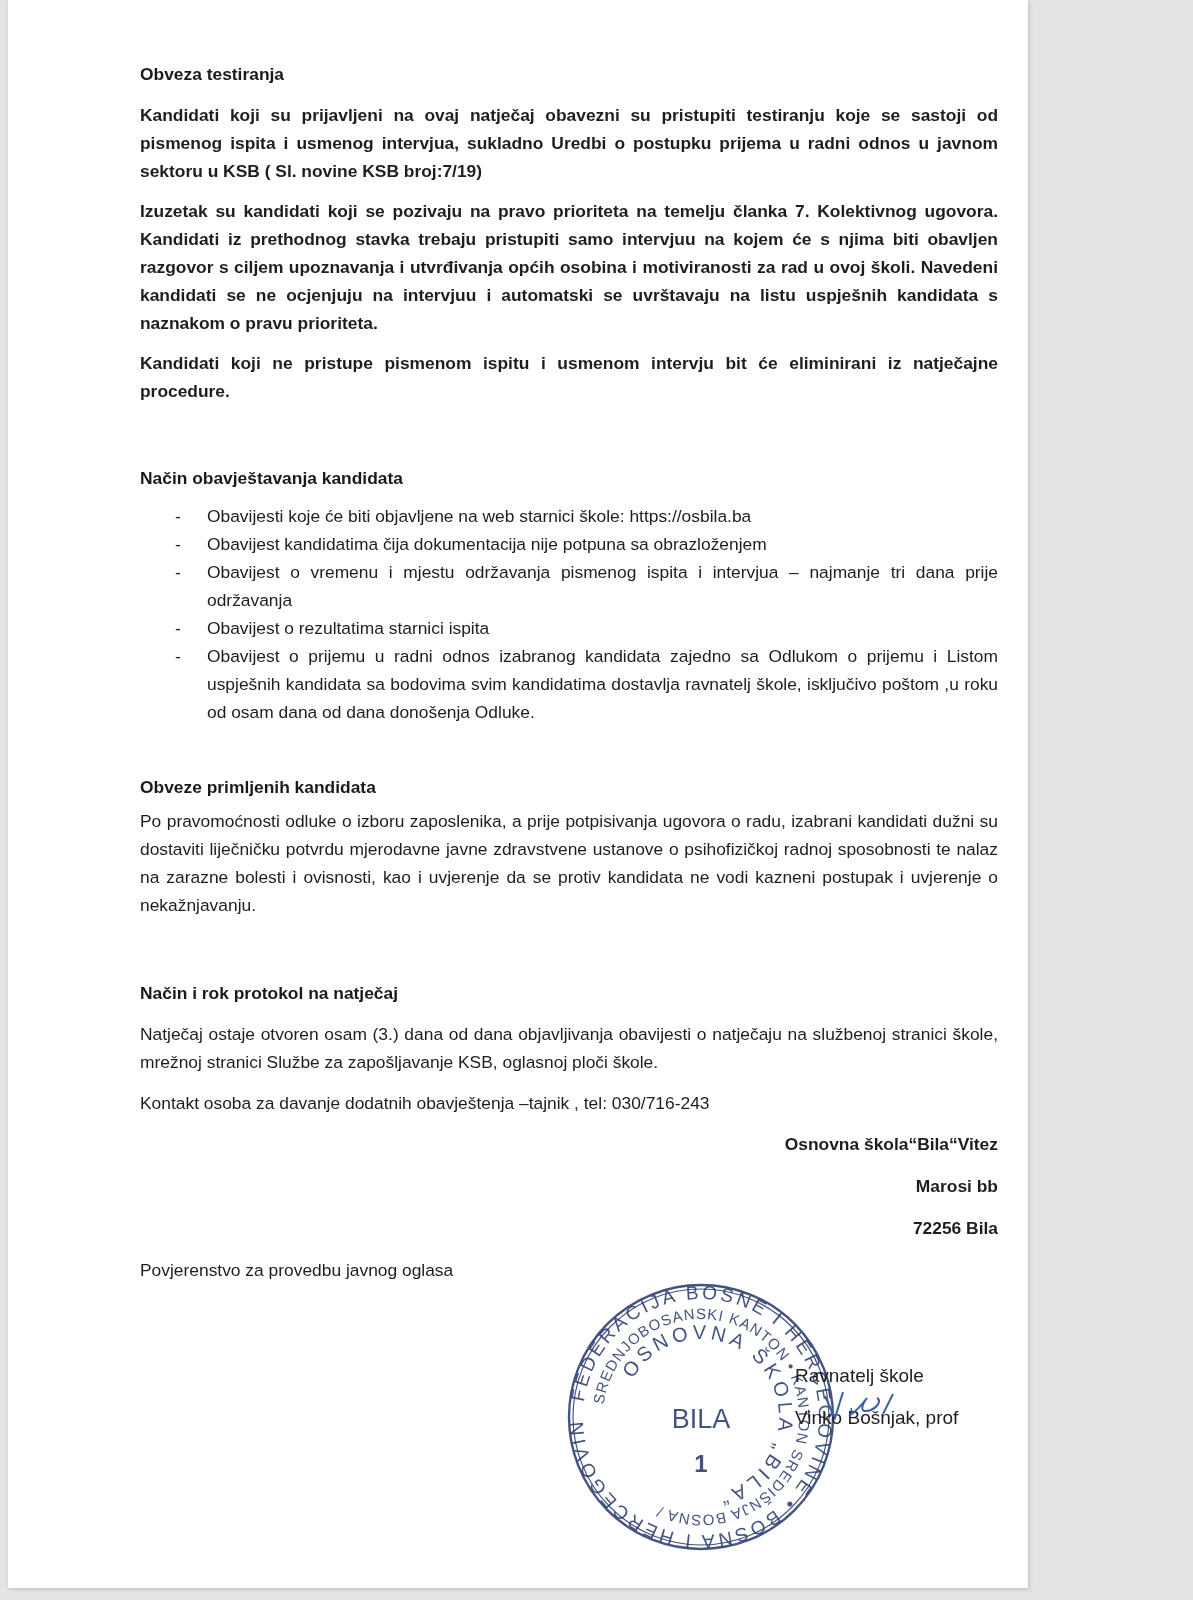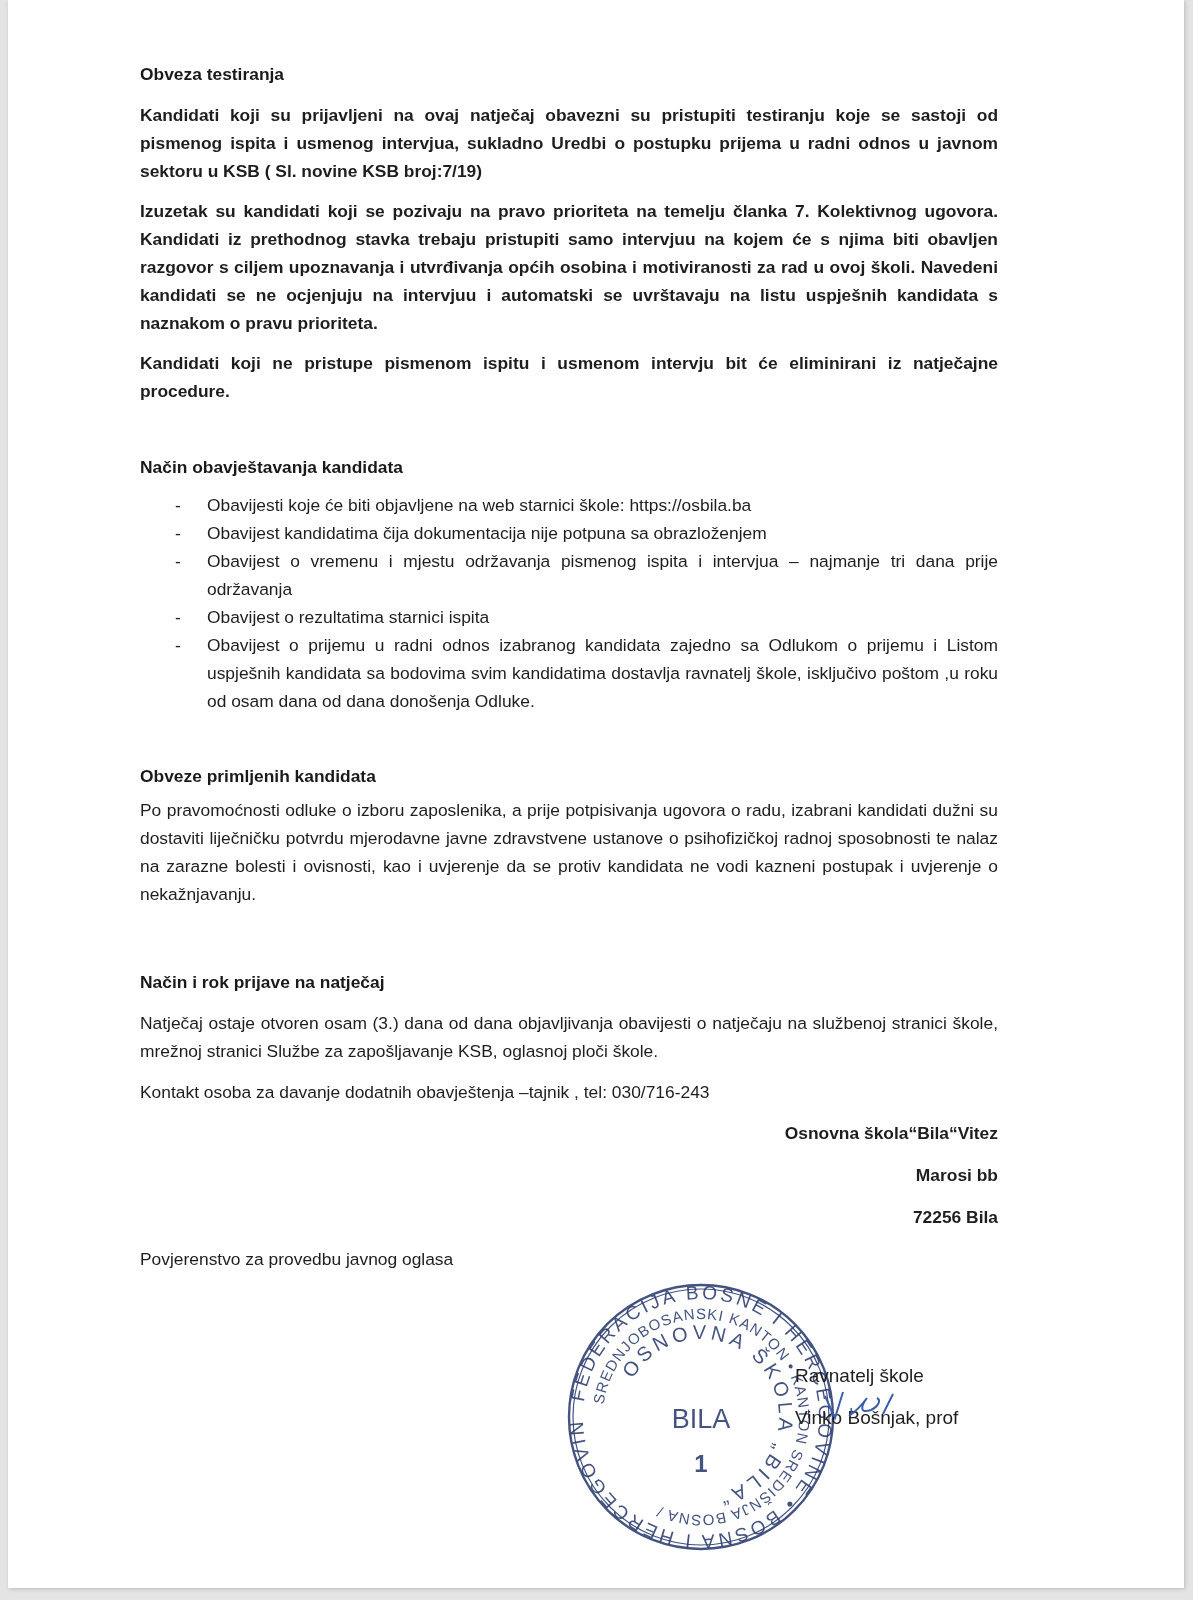--- a/index.html
+++ b/index.html
@@ -2,21 +2,21 @@
 <html><head>
 <meta charset="utf-8">
 <style>
   html, body { margin: 0; padding: 0; }
   body {
     width: 1193px; height: 1600px; background: #e4e4e4;
     position: relative; overflow: hidden;
     font-family: "Liberation Sans", sans-serif;
   }
   .page {
-    position: absolute; left: 8px; top: 0; width: 1176px; height: 1588px;
+    position: absolute; left: 8px; top: 0; width: 1020px; height: 1588px;
     background: #ffffff;
     box-shadow: 1px 1px 4px rgba(0,0,0,0.18);
   }
   .content {
     position: absolute; left: 132px; top: 60px; width: 858px;
     color: #1e1e1e; font-size: 17.4px; line-height: 28px;
   }
   h2 {
     font-size: 17.4px; font-weight: bold; margin: 0; line-height: 28px;
     color: #1a1a1a;
@@ -52,21 +52,21 @@
 </head>
 <body>
 
 <div class="page">
   <div class="content">
 
     <section class="sec1">
       <h2>Obveza testiranja</h2>
       <p>Kandidati koji su prijavljeni na ovaj natječaj obavezni su pristupiti testiranju koje se sastoji od pismenog ispita i usmenog intervjua, sukladno Uredbi o postupku prijema u radni odnos u javnom sektoru u KSB ( Sl. novine KSB broj:7/19)</p>
       <p>Izuzetak su kandidati koji se pozivaju na pravo prioriteta na temelju članka 7. Kolektivnog ugovora. Kandidati iz prethodnog stavka trebaju pristupiti samo intervjuu na kojem će s njima biti obavljen razgovor s ciljem upoznavanja i utvrđivanja općih osobina i motiviranosti za rad u ovoj školi. Navedeni kandidati se ne ocjenjuju na intervjuu i automatski se uvrštavaju na listu uspješnih kandidata s naznakom o pravu prioriteta.</p>
-      <p style="margin-bottom:1px">Kandidati koji ne pristupe pismenom ispitu i usmenom intervju bit će eliminirani iz natječajne procedure.</p>
+      <p style="margin-bottom:12px">Kandidati koji ne pristupe pismenom ispitu i usmenom intervju bit će eliminirani iz natječajne procedure.</p>
     </section>
 
     <div class="gap-big"></div>
 
     <section class="sec2">
       <h2>Način obavještavanja kandidata</h2>
       <ul class="list">
         <li><span class="dash">-</span><span>Obavijesti  koje će biti objavljene na web starnici škole: https://osbila.ba</span></li>
         <li><span class="dash">-</span><span>Obavijest kandidatima čija dokumentacija nije potpuna sa obrazloženjem</span></li>
         <li><span class="dash">-</span><span>Obavijest o vremenu i mjestu održavanja pismenog ispita i intervjua – najmanje tri dana prije održavanja</span></li>
@@ -78,21 +78,21 @@
     <div class="gap-big"></div>
 
     <section class="sec3">
       <h2>Obveze primljenih kandidata</h2>
       <p>Po pravomoćnosti odluke o izboru zaposlenika, a prije potpisivanja ugovora o radu, izabrani kandidati dužni su dostaviti liječničku potvrdu mjerodavne javne zdravstvene ustanove o psihofizičkoj radnoj sposobnosti te nalaz na zarazne bolesti i ovisnosti, kao i uvjerenje da se protiv kandidata ne vodi kazneni postupak i uvjerenje o nekažnjavanju.</p>
     </section>
 
     <div class="gap-big" style="height:60px"></div>
 
     <section class="sec4">
-      <h2>Način i rok prijave na natječaj</h2>
+      <h2>Način i rok protokol na natječaj</h2>
       <p>Natječaj ostaje otvoren osam (3.) dana od dana objavljivanja obavijesti o natječaju na službenoj stranici škole, mrežnoj stranici  Službe za zapošljavanje KSB, oglasnoj ploči škole.</p>
       <p>Kontakt osoba za davanje dodatnih obavještenja –tajnik ,  tel: 030/716-243</p>
     </section>
 
     <div class="addr">Osnovna škola“Bila“Vitez</div>
     <div class="addr">Marosi bb</div>
     <div class="addr">72256 Bila</div>
     <div class="committee">Povjerenstvo za provedbu javnog oglasa</div>
   </div>
 

